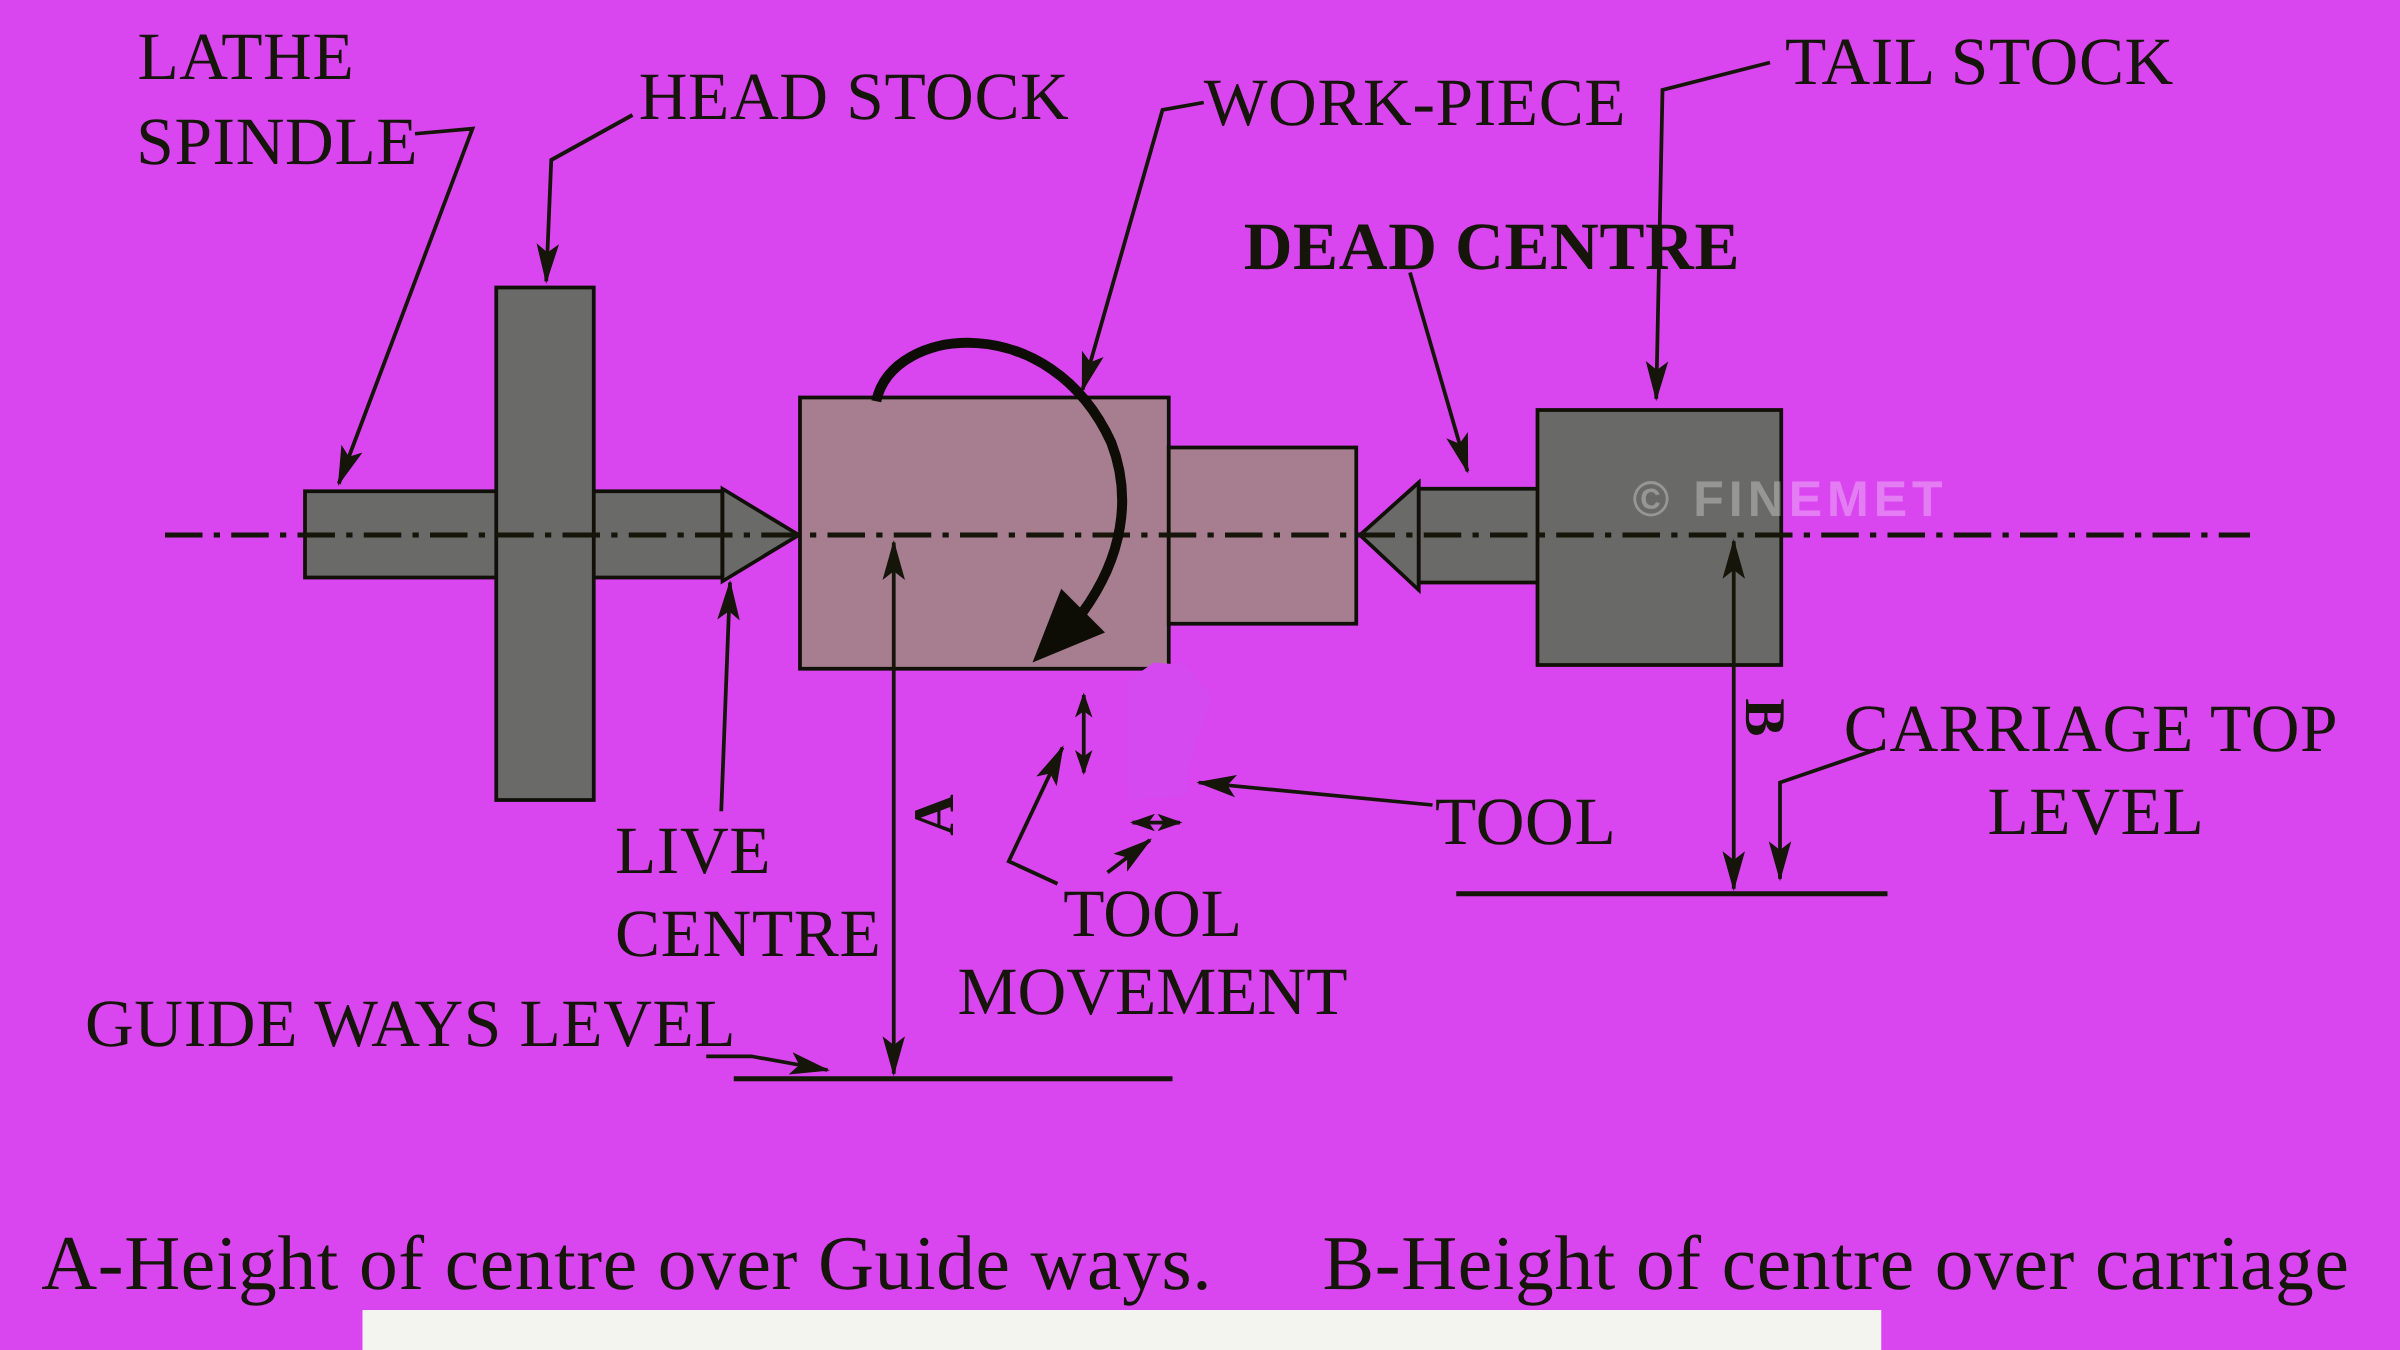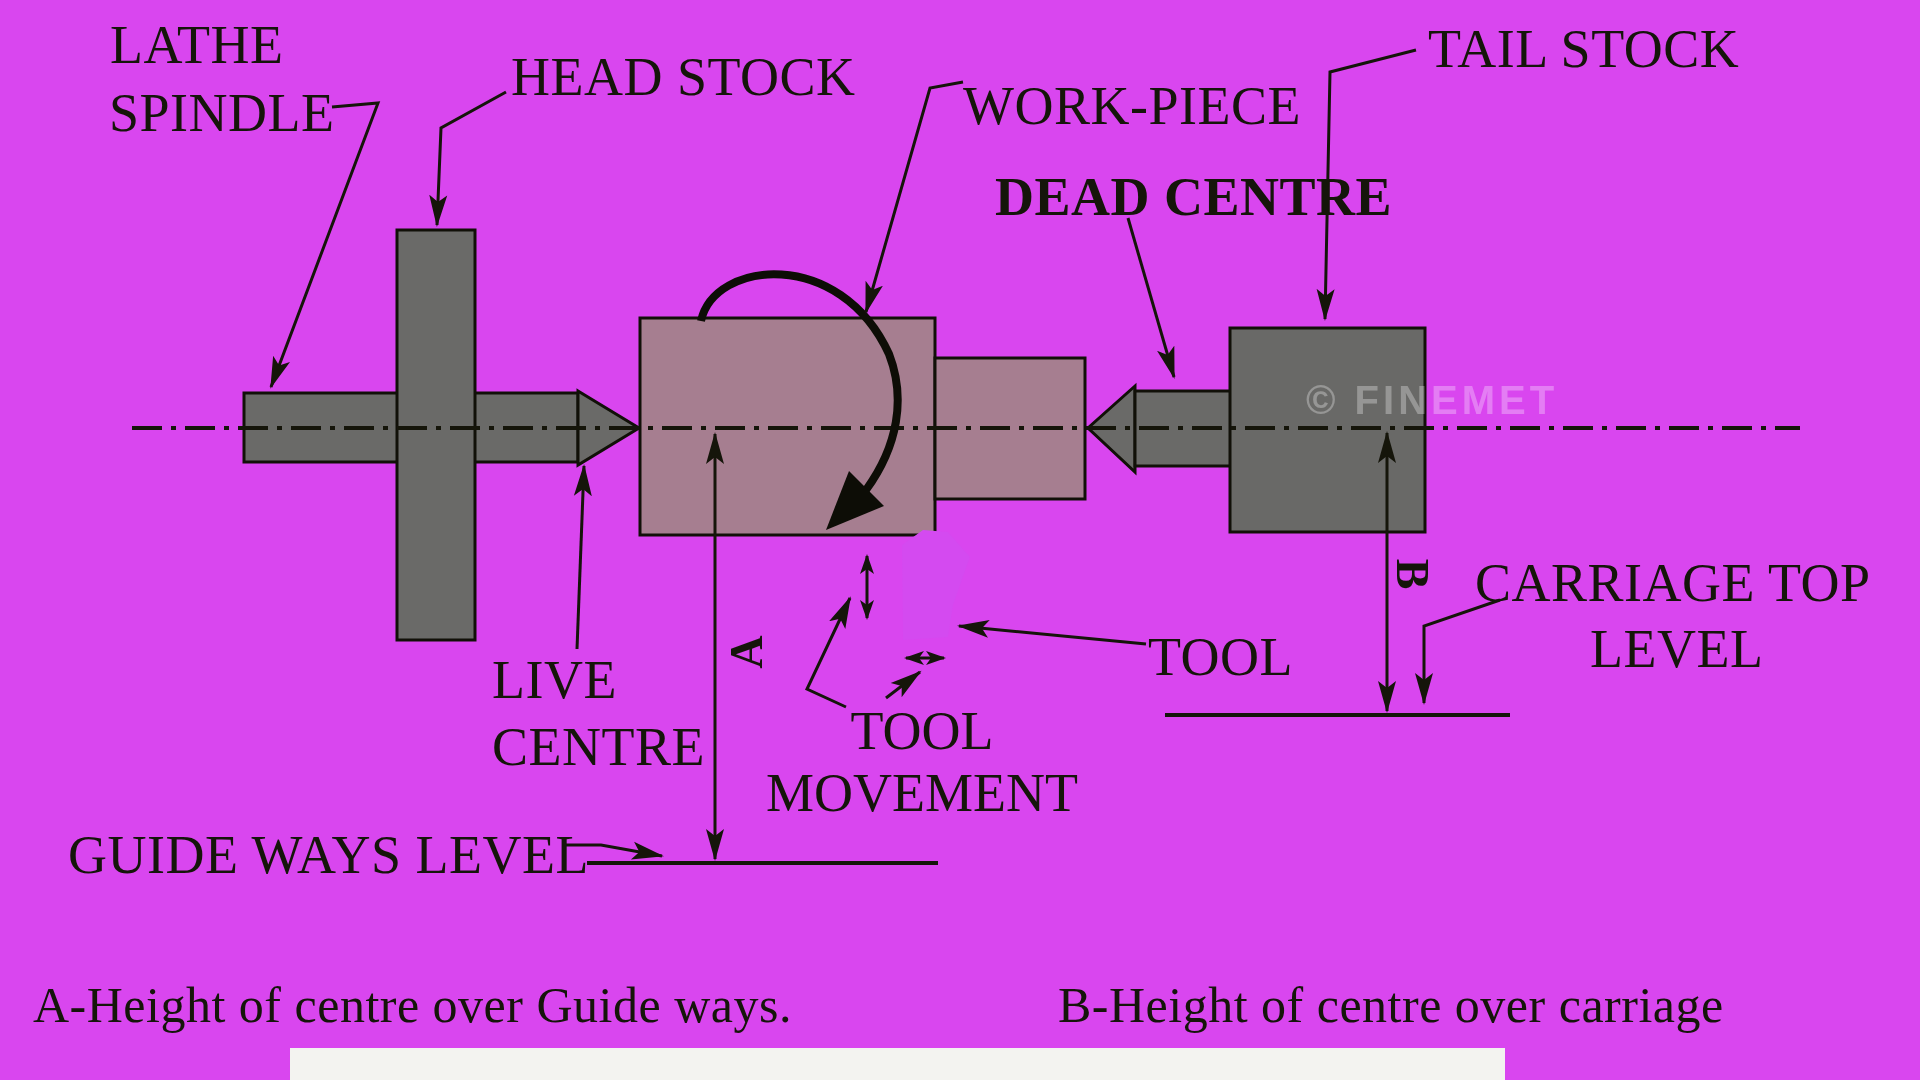--- a/index.html
+++ b/index.html
@@ -1,21 +1,21 @@
 <!DOCTYPE html>
 <html><head>
 <meta charset="utf-8">
 <style>
   html,body{margin:0;padding:0;background:#ffffff;}
   #canvas{
     position:relative;width:1920px;height:1080px;background:#d946ef;
     overflow:hidden;font-family:"Liberation Serif", serif;color:#15150a;
   }
   .lbl{position:absolute;white-space:nowrap;font-size:54px;letter-spacing:.5px;color:#15150a;}
-  .lbl.small{font-size:50px;}
+  .lbl.small{font-size:62px;}
   .dim{position:absolute;width:60px;height:60px;display:flex;align-items:center;justify-content:center;
        font-size:46px;font-weight:bold;}
   .dim.ccw{transform:rotate(-90deg);}
   .dim.cw{transform:rotate(90deg);}
   #tool-movement{position:absolute;left:762px;top:700px;width:320px;text-align:center;line-height:62px;font-size:54px;}
   #watermark{position:absolute;left:1306px;top:378px;font-family:"Liberation Sans",sans-serif;
              font-weight:bold;font-size:40px;letter-spacing:4px;color:rgba(255,255,255,0.30);}
   #bottom-band{position:absolute;left:290px;top:1048px;width:1215px;height:32px;background:#f3f3f0;}
   svg{position:absolute;left:0;top:0;}
 </style>
@@ -76,26 +76,26 @@
       <polyline points="1146,644 959,626" marker-end="url(#ah)"></polyline>
       <polyline points="1500,600 1424,626 1424,703" marker-end="url(#ah)"></polyline>
       <polyline points="846,707 807,689 850,598" marker-end="url(#ah)"></polyline>
       <polyline points="886,698 920,672" marker-end="url(#ah)"></polyline>
     </g>
   </svg>
 
   <div class="lbl" style="left:110px;top:14px;">LATHE</div>
   <div class="lbl" style="left:109px;top:82px;">SPINDLE</div>
   <div class="lbl" style="left:511px;top:46px;text-align:center;">HEAD STOCK</div>
-  <div class="lbl" style="left:963px;top:51px;margin-top:24px;">WORK-PIECE</div>
+  <div class="lbl" style="left:963px;top:51px;">WORK-PIECE</div>
   <div class="lbl" style="left:995px;top:166px;font-weight:bold;">DEAD CENTRE</div>
   <div class="lbl" style="left:1428px;top:18px;">TAIL STOCK</div>
   <div class="lbl" style="left:492px;top:649px;">LIVE</div>
   <div class="lbl" style="left:492px;top:716px;">CENTRE</div>
-  <div class="lbl" style="left:68px;top:824px;">GUIDE WAYS LEVEL</div>
+  <div class="lbl" style="left:68px;top:788px;">GUIDE WAYS LEVEL</div>
   <div class="lbl" style="left:1148px;top:626px;">TOOL</div>
 
   <div id="tool-movement">
     <div>TOOL</div>
     <div>MOVEMENT</div>
   </div>
 
   <div class="lbl" style="left:1475px;top:552px;">CARRIAGE TOP</div>
   <div class="lbl" style="left:1590px;top:618px;">LEVEL</div>
 

